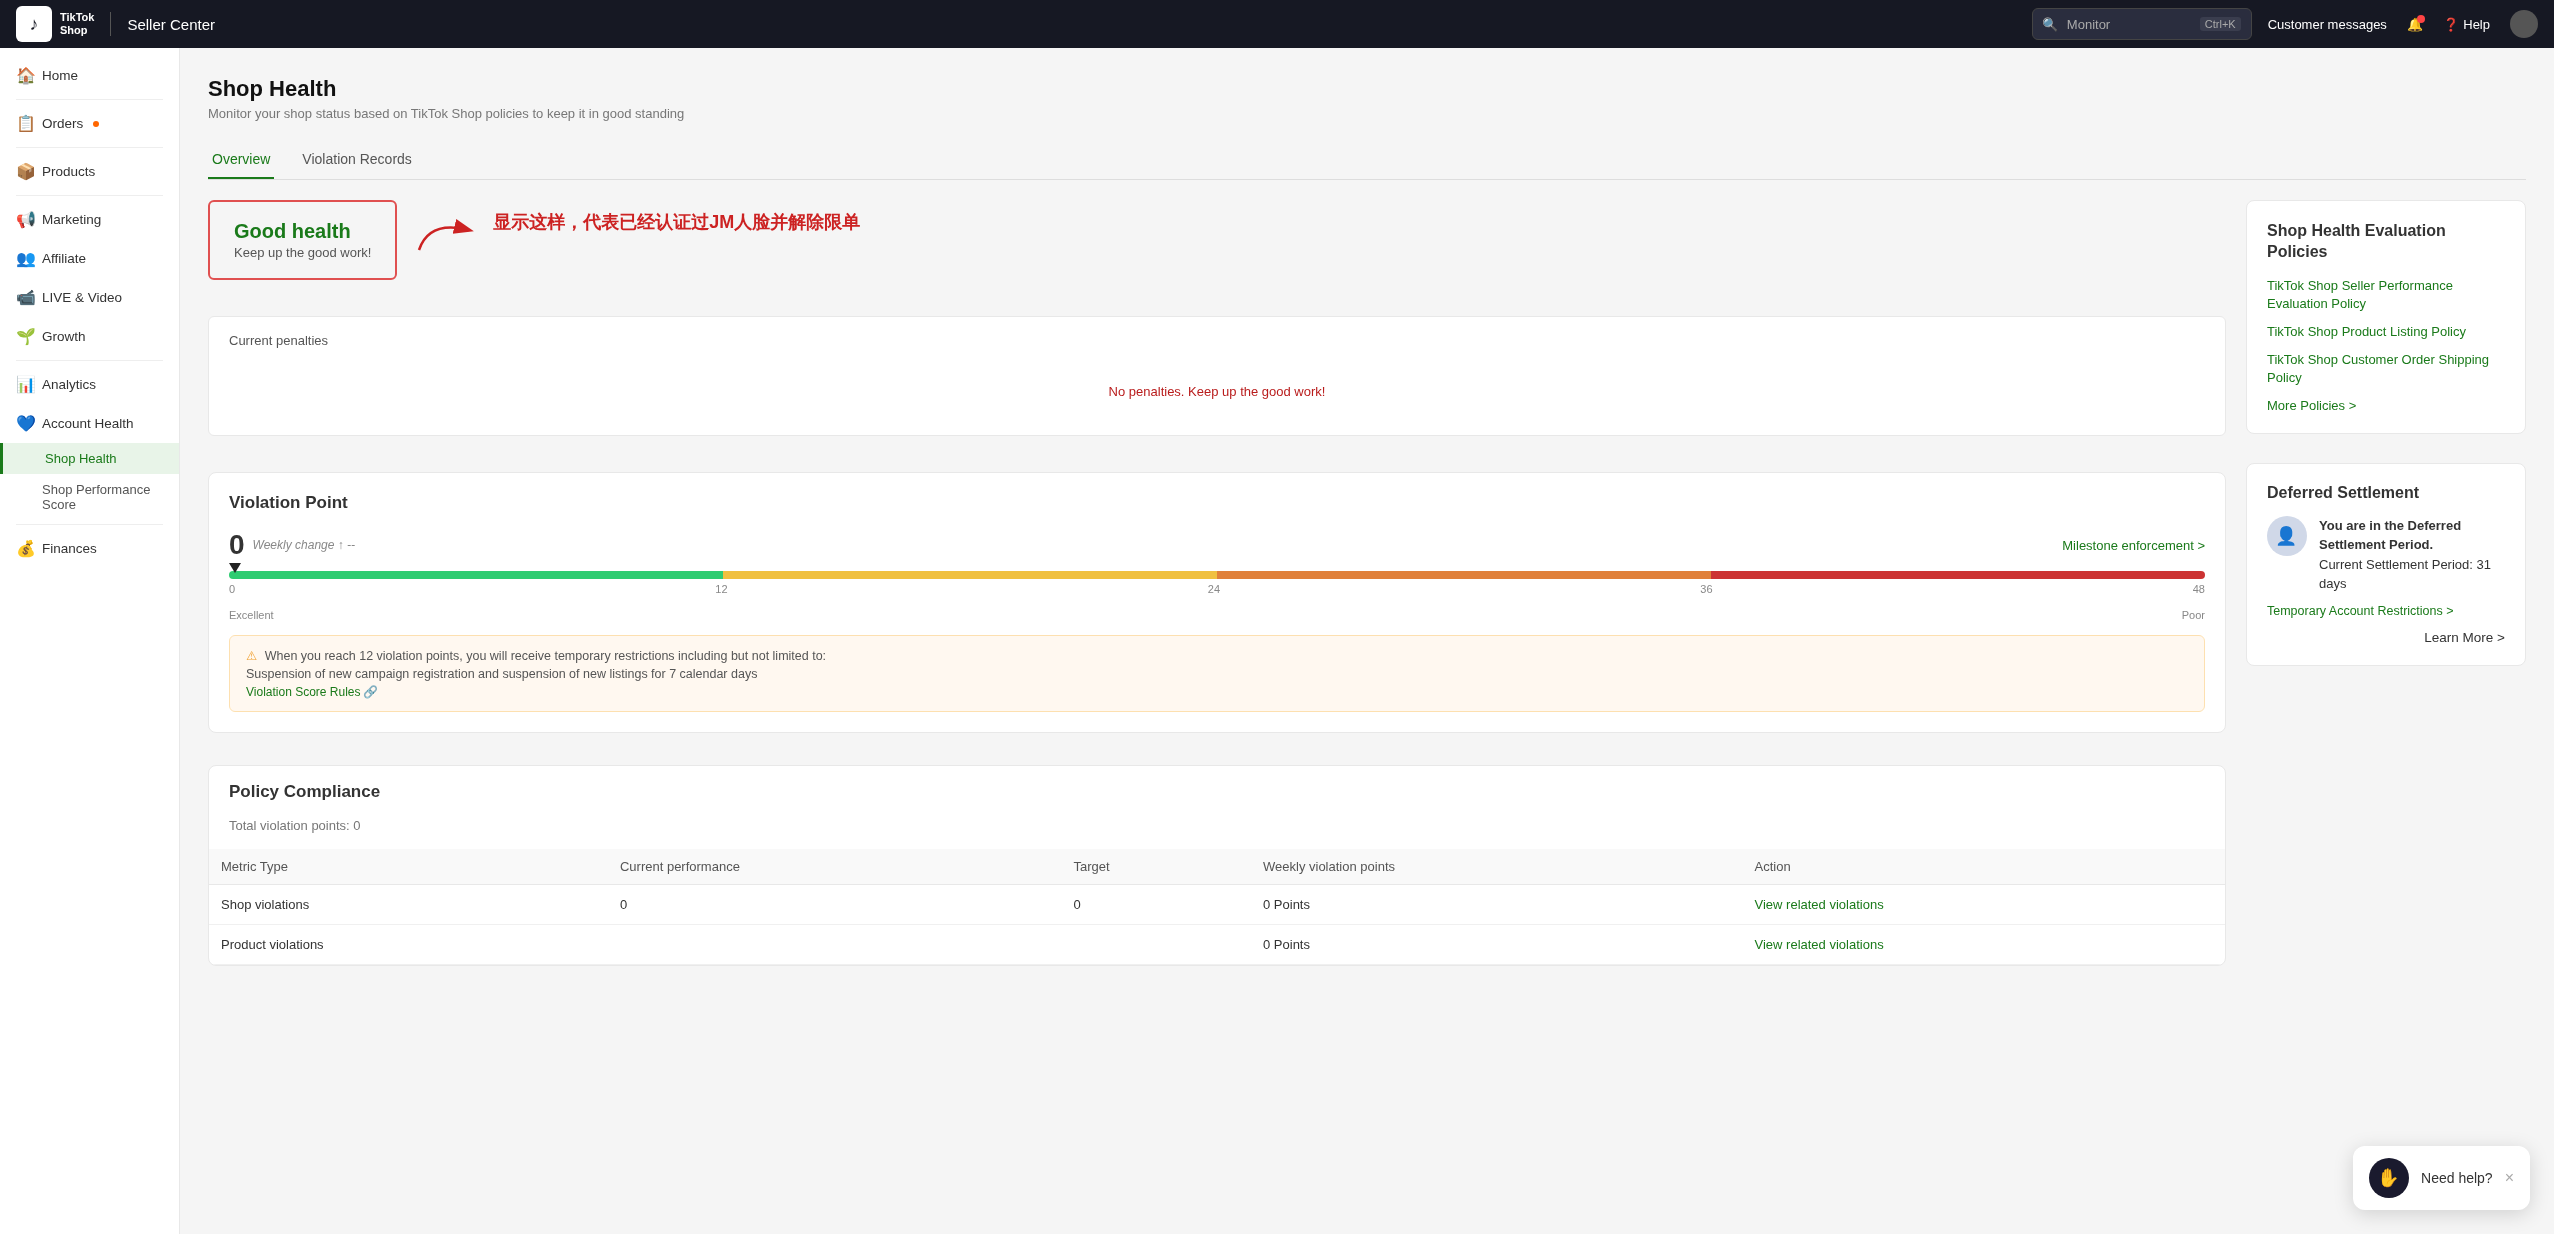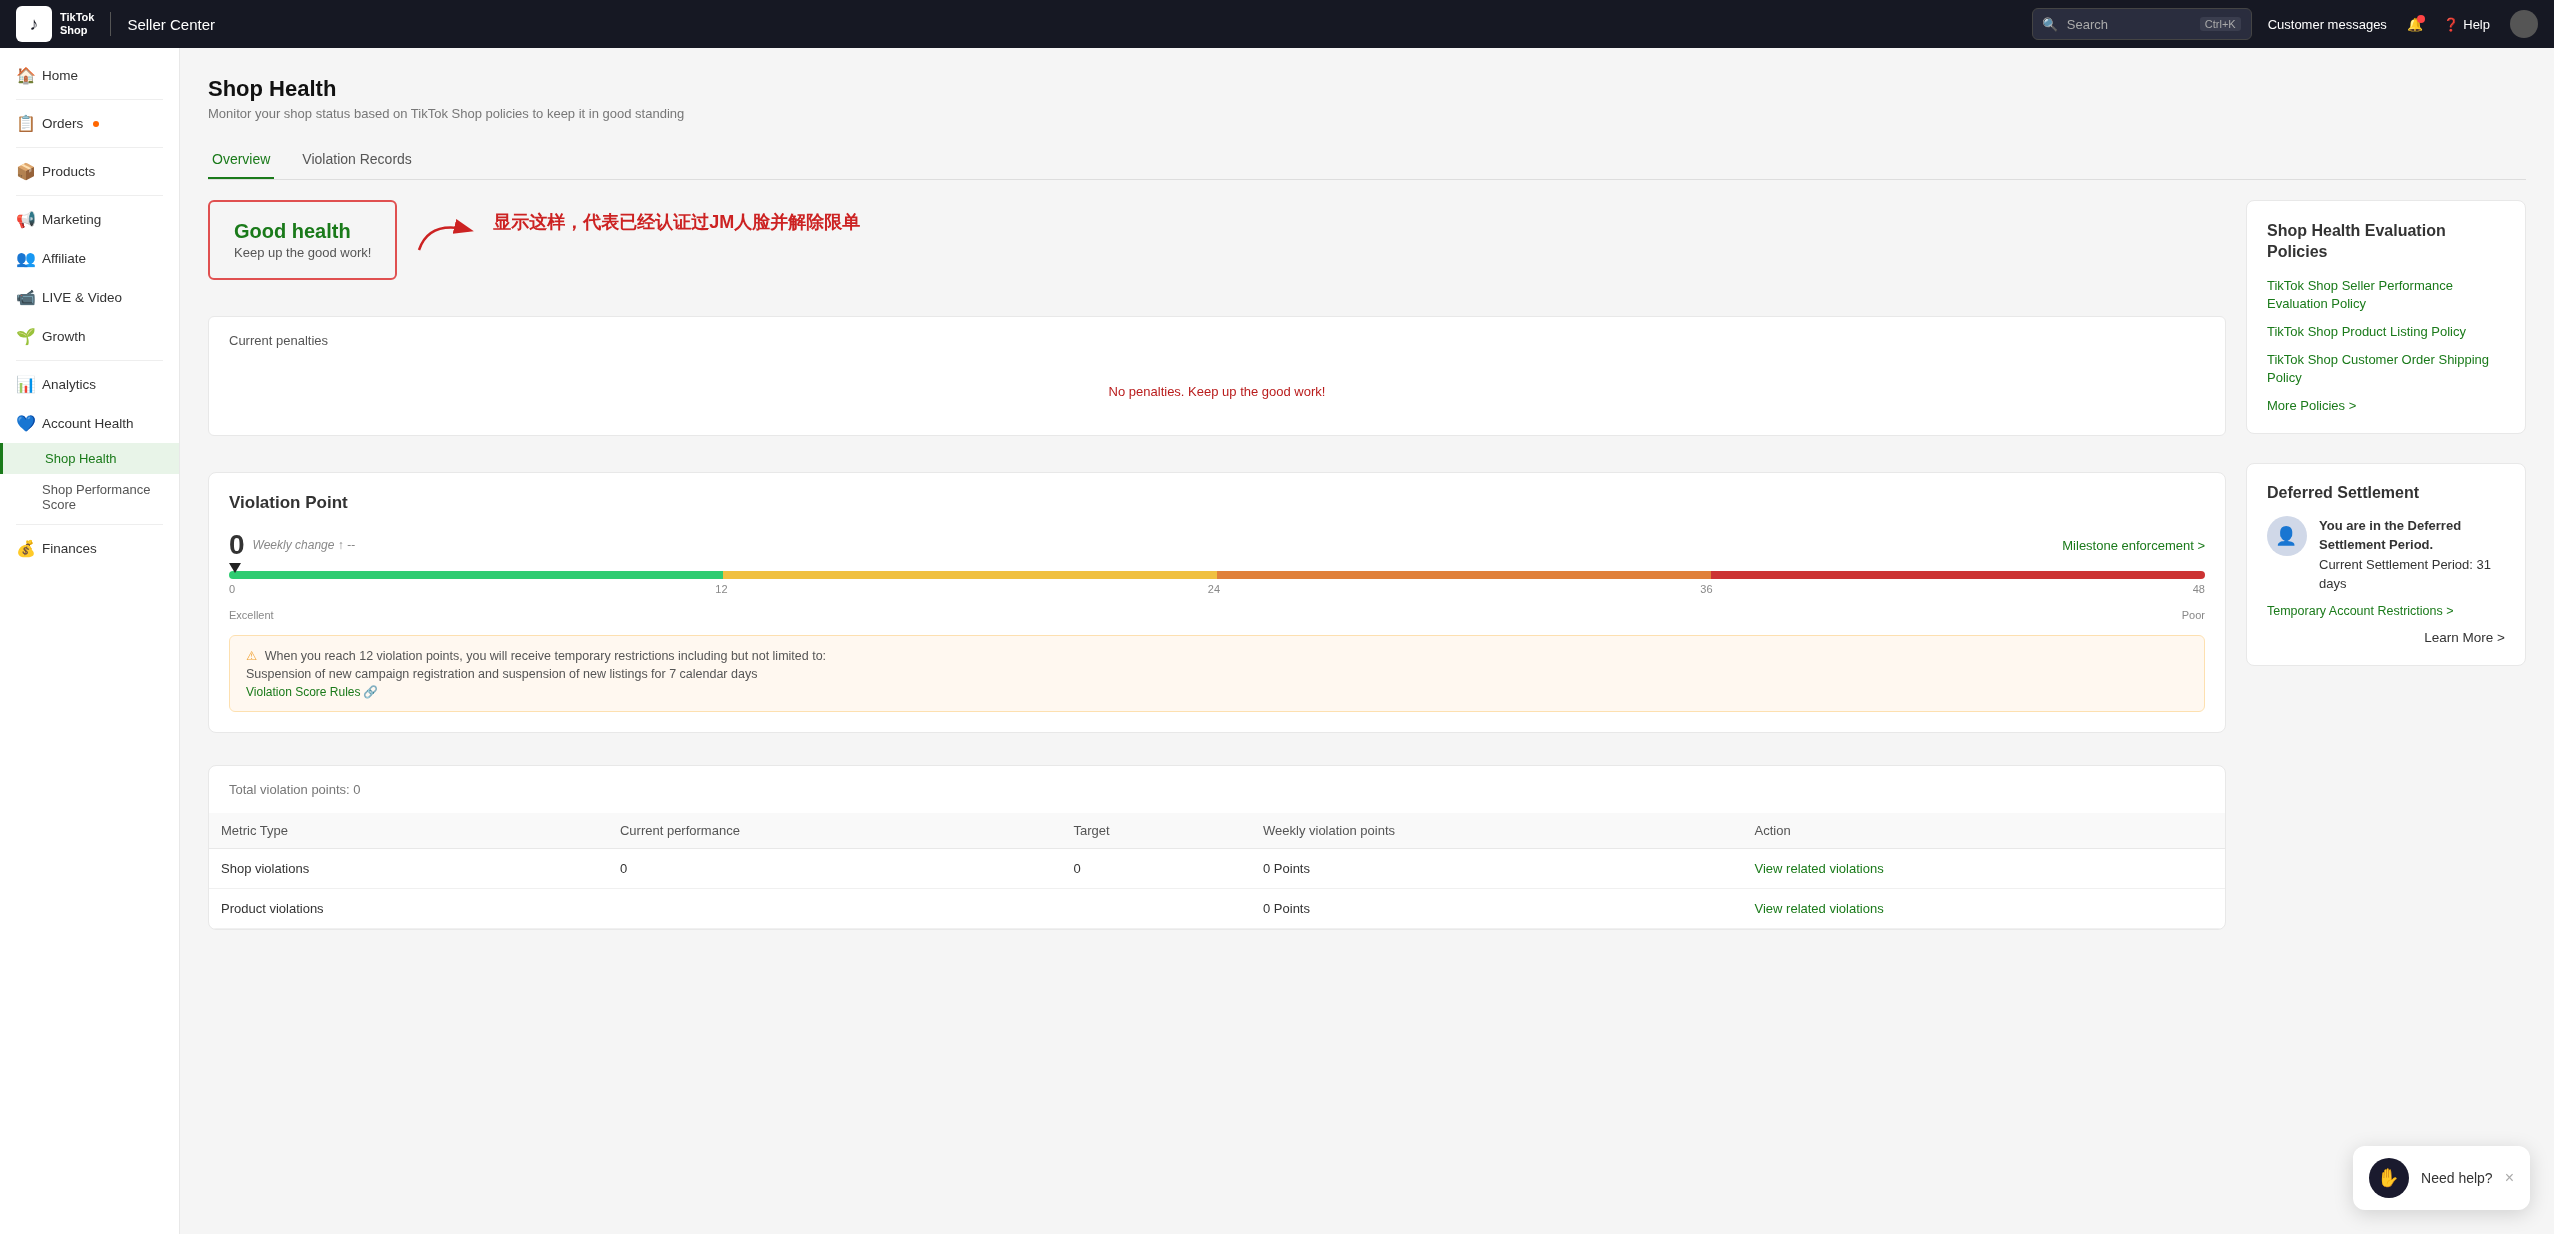--- a/index.html
+++ b/index.html
@@ -376,21 +376,21 @@
 <nav class="topnav">
   <div class="topnav-logo">
     <div class="topnav-logo-icon">♪</div>
     <span style="font-size:11px;line-height:1.2">TikTok<br>Shop</span>
   </div>
   <div class="topnav-divider"></div>
   <span class="topnav-title">Seller Center</span>
   <div class="topnav-spacer"></div>
   <div class="search-box">
     <span>🔍</span>
-    <span style="color:#aaa">Search</span>
+    <span style="color:#aaa">Monitor</span>
     <span class="search-shortcut">Ctrl+K</span>
   </div>
   <div class="topnav-actions">
     <span class="nav-btn">Customer messages</span>
     <span class="bell-badge nav-btn">🔔</span>
     <span class="nav-btn">
       <span>❓</span>
       <span>Help</span>
     </span>
     <div class="avatar"></div>
@@ -535,20 +535,21 @@
               <span class="warning-icon">⚠</span>
               <span>When you reach 12 violation points, you will receive temporary restrictions including but not limited to:</span>
             </p>
             <p>Suspension of new campaign registration and suspension of new listings for 7 calendar days</p>
             <a class="violation-rules-link">Violation Score Rules 🔗</a>
           </div>
         </div>
 
         <div class="card compliance-card" style="margin-top:16px;">
           <div class="compliance-header">
+            <div class="section-title">Policy Compliance</div>
             <div class="compliance-subtitle">Total violation points: 0</div>
           </div>
           <div class="compliance-table-wrap">
             <table>
               <thead>
                 <tr>
                   <th>Metric Type</th>
                   <th>Current performance</th>
                   <th>Target</th>
                   <th>Weekly violation points</th>

